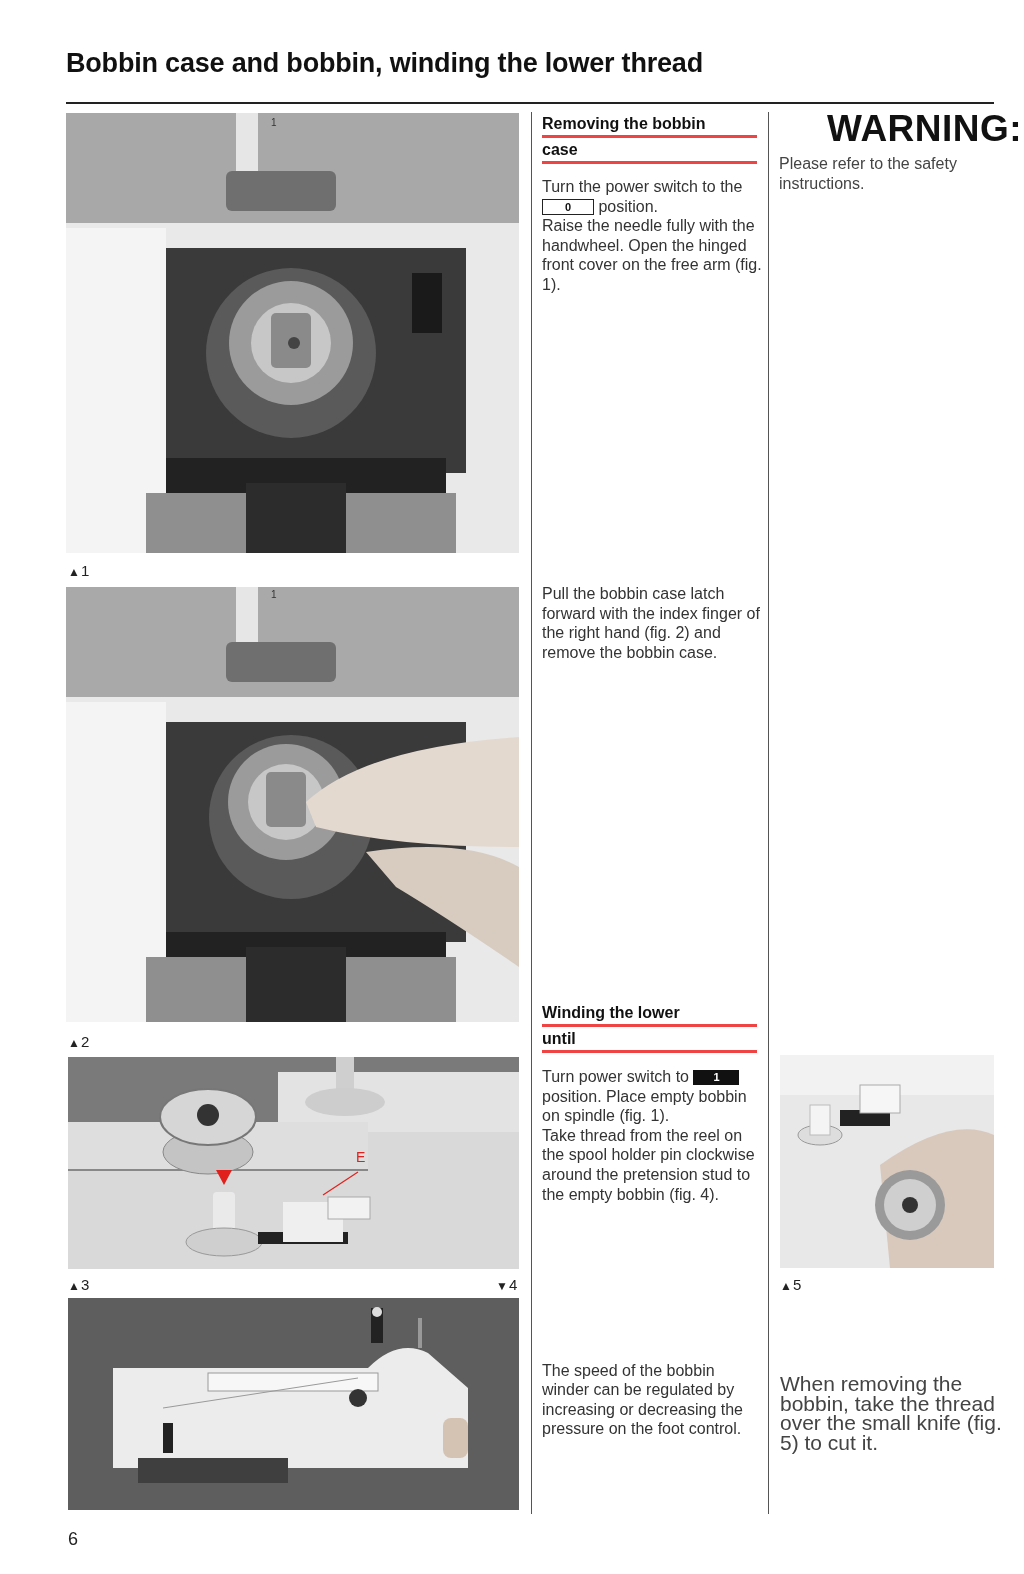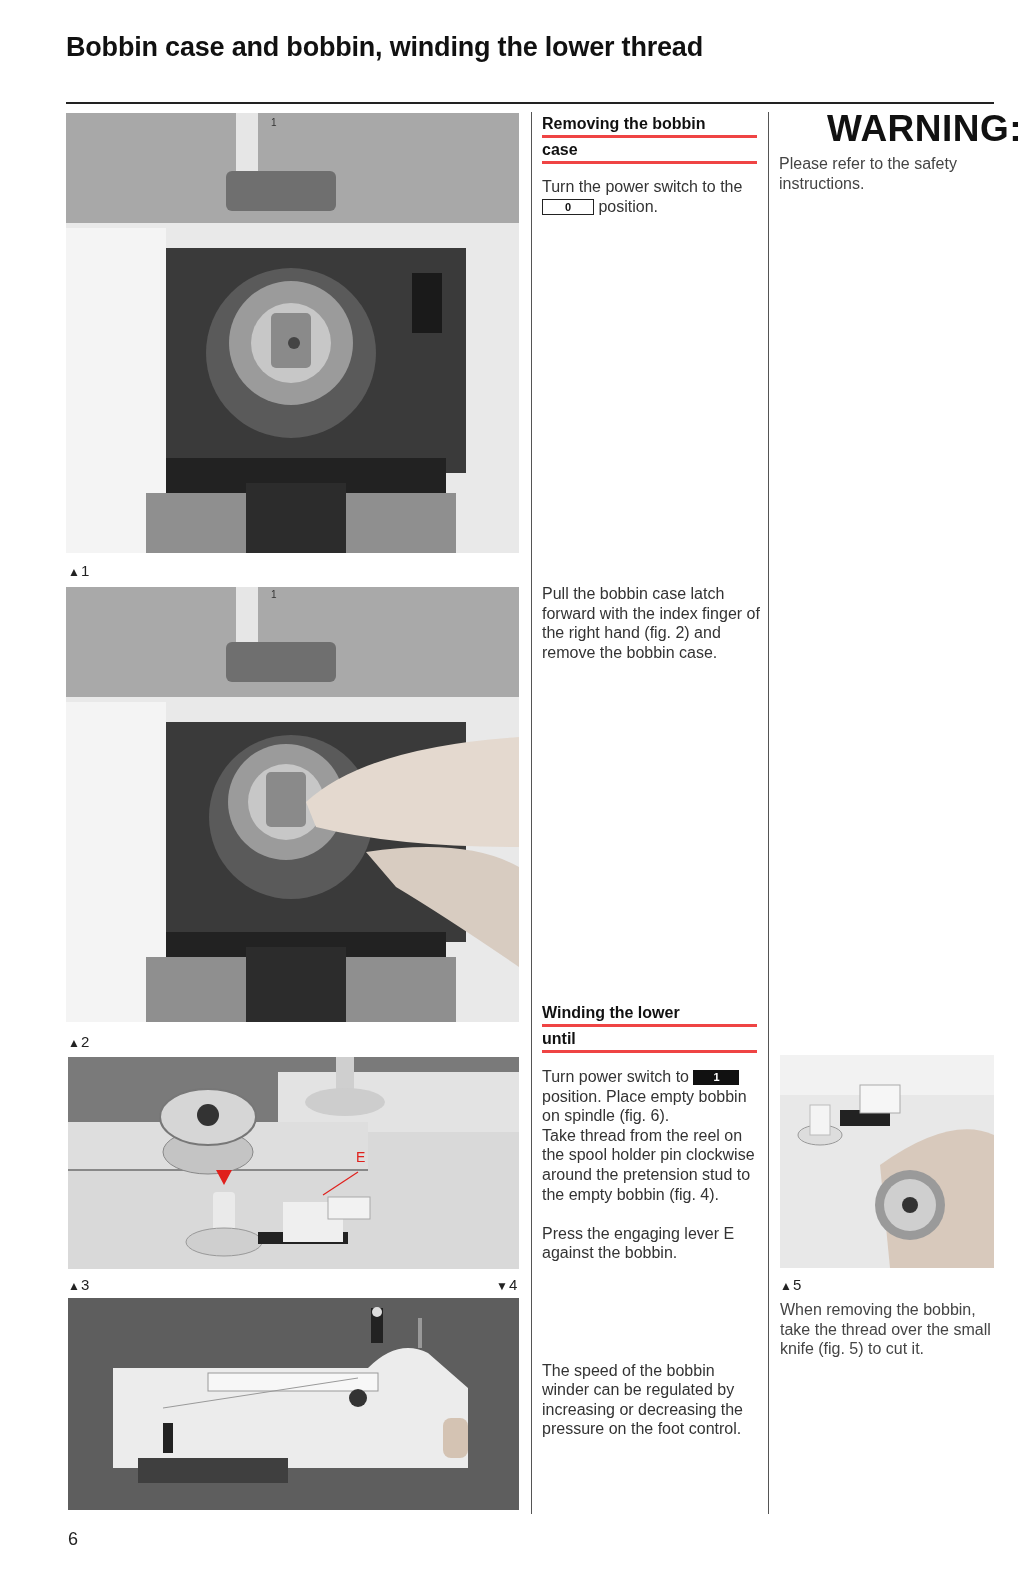--- a/index.html
+++ b/index.html
@@ -1,31 +1,31 @@
 <!DOCTYPE html>
 <html><head>
 <meta charset="utf-8">
 <style>
   html,body{margin:0;padding:0;background:#fff;}
   body{width:1024px;height:1574px;position:relative;font-family:"Liberation Sans",sans-serif;color:#222;overflow:hidden;}
-  .title{position:absolute;left:66px;top:32px;font-size:27px;font-weight:bold;color:#111;letter-spacing:-0.2px;}
+  .title{position:absolute;left:66px;top:48px;font-size:27px;font-weight:bold;color:#111;letter-spacing:-0.2px;}
   .rule-top{position:absolute;left:66px;top:102px;width:928px;height:2px;background:#222;}
   .vline{position:absolute;width:1px;background:#555;}
   .fig{position:absolute;overflow:hidden;background:#d8d8d8;}
   .fig svg{display:block;width:100%;height:100%;}
   .figlabel{position:absolute;font-size:15px;color:#222;}
   .figlabel .tri{font-size:12px;margin-right:1px;}
   .heading{position:absolute;left:542px;width:215px;font-size:16px;font-weight:bold;color:#111;line-height:23px;}
   .heading span{display:block;border-bottom:3px solid #ef4444;}
   .para{position:absolute;left:542px;width:222px;font-size:16px;line-height:19.6px;color:#333;}
   .switch0{display:inline-block;width:50px;height:14px;border:1.5px solid #222;text-align:center;font-size:11px;font-weight:bold;line-height:14px;vertical-align:middle;color:#111;}
   .switch1{display:inline-block;width:46px;height:15px;background:#111;color:#fff;text-align:center;font-size:11px;font-weight:bold;line-height:15px;vertical-align:middle;}
   .warning-title{position:absolute;left:779px;top:108px;font-size:37px;font-weight:bold;color:#111;letter-spacing:0.5px;margin-left:48px;}
   .warning-text{position:absolute;left:779px;top:154px;width:215px;font-size:16px;line-height:19.6px;color:#444;}
-  .note5{position:absolute;left:780px;top:1300px;width:225px;font-size:16px;line-height:19.6px;color:#444;}
+  .note5{position:absolute;left:780px;top:1374px;width:225px;font-size:21px;line-height:19.6px;color:#444;}
   .pagenum{position:absolute;left:68px;top:1529px;font-size:18px;color:#222;}
 </style>
 </head>
 <body>
 
 <div class="title">Bobbin case and bobbin, winding the lower thread</div>
 <div class="rule-top"></div>
 
 <div class="vline" style="left:531px;top:112px;height:1402px;"></div>
 <div class="vline" style="left:768px;top:112px;height:1402px;"></div>
@@ -117,34 +117,34 @@
 </div>
 
 <div class="heading" style="top:112px;">
   <span>Removing the bobbin</span>
   <span>case</span>
 </div>
 <div class="para" style="top:177px;">
   <span>Turn the power switch to the</span>
   <span class="switch0">0</span>
   <span>position.</span><br>
+  <span>Raise the needle fully with the handwheel. Open the hinged front cover on the free arm (fig. 1).</span>
 </div>
 <div class="para" style="top:584px;">Pull the bobbin case latch forward with the index finger of the right hand (fig. 2) and remove the bobbin case.</div>
 
 <div class="heading" style="top:1001px;">
   <span>Winding the lower</span>
   <span>until</span>
 </div>
 <div class="para" style="top:1067px;">
   <span>Turn power switch to</span>
   <span class="switch1">1</span>
-  <span>position. Place empty bobbin on spindle (fig. 6).</span><br>
+  <span>position. Place empty bobbin on spindle (fig. 1).</span><br>
   <span>Take thread from the reel on the spool holder pin clockwise around the pretension stud to the empty bobbin (fig. 4).</span><br>
   <br>
-  <span>Press the engaging lever E against the bobbin.</span>
 </div>
 <div class="para" style="top:1341px;">
   <br>
   <span>The speed of the bobbin winder can be regulated by increasing or decreasing the pressure on the foot control.</span>
 </div>
 
 <div class="warning-title">WARNING:</div>
 <div class="warning-text">Please refer to the safety instructions.</div>
 
 <div class="fig" style="left:780px;top:1055px;width:214px;height:213px;">

